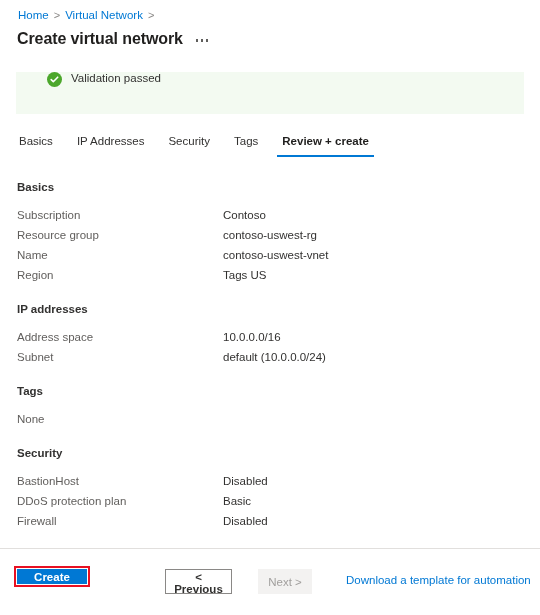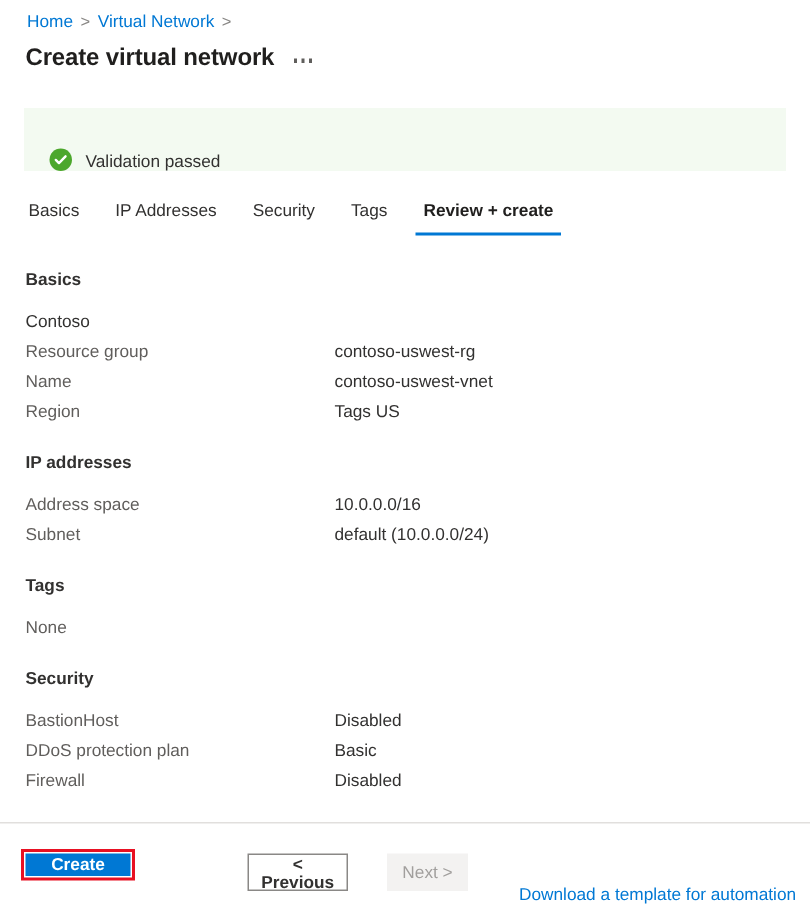--- a/index.html
+++ b/index.html
@@ -69,23 +69,23 @@
 
   
   .banner {
     position: absolute;
     top: 72px;
     left: 16px;
     width: 508px;
     height: 42px;
     background: #f3faf1;
     display: flex;
-    align-items: flex-end;
+    align-items: flex-start;
     box-sizing: border-box;
-    padding-left: 17px;
+    padding-left: 31px;
   }
   .check-icon {
     width: 15px;
     height: 15px;
     border-radius: 50%;
     background: #4ca72c;
     display: flex;
     align-items: center;
     justify-content: center;
     flex: none;
@@ -227,21 +227,20 @@
   }
   .template-link {
     position: absolute;
     left: 346px;
     top: 8px;
     font-size: 11.5px;
     color: #0078d4;
     cursor: pointer;
     text-decoration: none;
     white-space: nowrap;
-    margin-top: 17px;
   }
 </style>
 </head>
 <body>
 
 <div class="breadcrumb"><span class="crumb-link">Home</span><span class="crumb-sep">&gt;</span><span class="crumb-link">Virtual Network</span><span class="crumb-sep">&gt;</span></div>
 
 <div class="title-row">
   <div class="page-title">Create virtual network</div>
   <div class="ellipsis-btn">
@@ -265,20 +264,21 @@
     <div class="tab">IP Addresses</div>
     <div class="tab">Security</div>
     <div class="tab">Tags</div>
     <div class="tab active">Review + create</div>
   </div>
 
 <div class="content">
     <div class="section">
       <div class="section-title">Basics</div>
       <div class="kv-row">
+        <div class="kv-label">Subscription</div>
         <div class="kv-value">Contoso</div>
       </div>
       <div class="kv-row">
         <div class="kv-label">Resource group</div>
         <div class="kv-value">contoso-uswest-rg</div>
       </div>
       <div class="kv-row">
         <div class="kv-label">Name</div>
         <div class="kv-value">contoso-uswest-vnet</div>
       </div>

